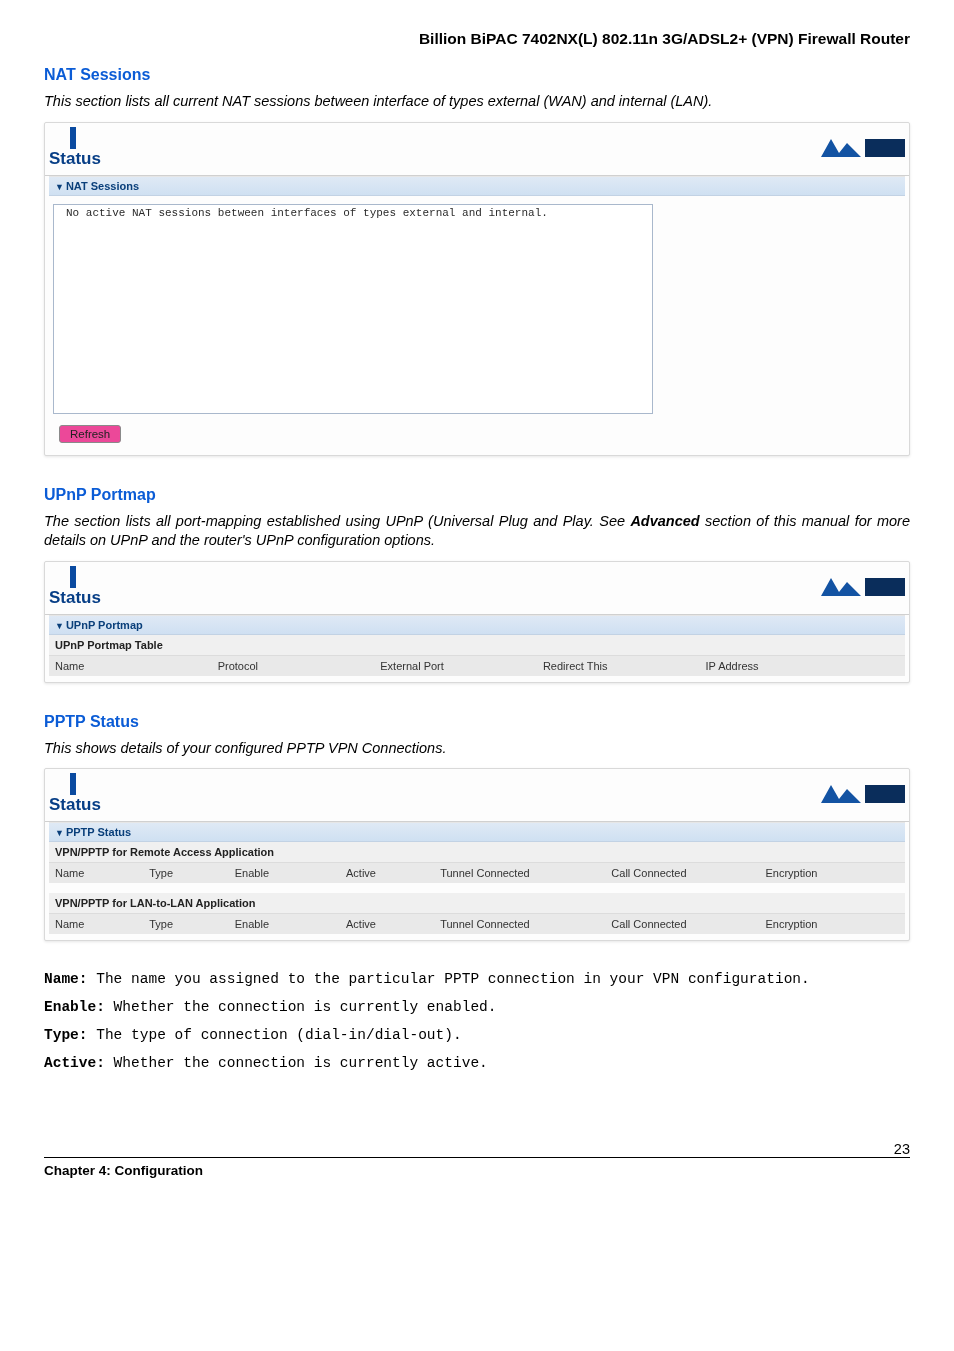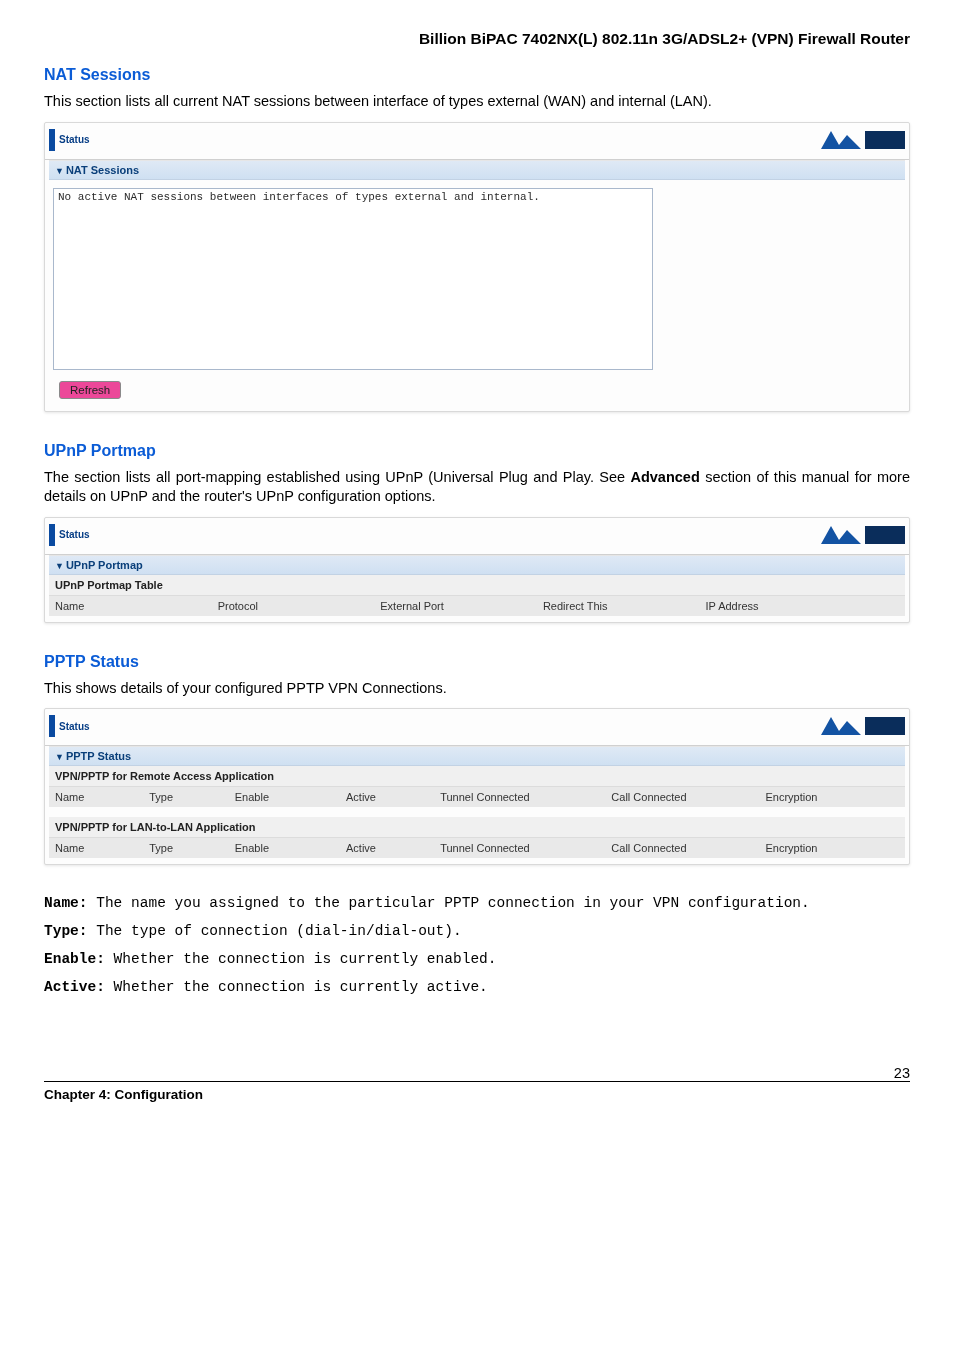--- a/index.html
+++ b/index.html
@@ -21,20 +21,21 @@
   .section-heading {
     color: #0b5cd6;
     font-weight: bold;
     font-size: 16px;
     margin-bottom: 8px;
   }
   .body-text {
     font-size: 14.5px;
     line-height: 1.35;
     margin-bottom: 10px;
+    font-style: italic;
   }
   .body-text.justify { text-align: justify; }
   .panel {
     border: 1px solid #d9d9d9;
     border-radius: 2px;
     background: #fdfdfd;
     padding: 4px 0 6px 0;
     margin-bottom: 30px;
     box-shadow: 0 1px 3px rgba(0,0,0,0.1);
   }
@@ -43,22 +44,23 @@
     align-items: center;
     justify-content: space-between;
     padding: 0 2px 6px 0;
     border-bottom: 1px solid #d0d0d0;
   }
   .status-label {
     display: inline-flex;
     align-items: center;
     color: #073e86;
     font-weight: bold;
-    font-size: 10px;
+    font-size: 17px;
     padding-left: 4px;
+    flex-direction: column;
   }
   .status-bar {
     display: inline-block;
     width: 6px;
     height: 22px;
     background: #0a4aa0;
     margin-right: 4px;
   }
   .logo {
     width: 90px;
@@ -73,26 +75,26 @@
     font-size: 11px;
     padding: 3px 6px;
     border-top: 1px solid #e6e6e6;
     border-bottom: 1px solid #c2d2e4;
     margin: 0 4px;
   }
   .subheader .tri { font-size: 9px; margin-right: 2px; }
   .panel-body { padding: 8px 8px 4px 8px; }
   .nat-textarea {
     width: 600px;
-    height: 182px;
+    height: 210px;
     border: 1px solid #a9b8cc;
     font-family: "Courier New", monospace;
     font-size: 11px;
     color: #2a2a2a;
-    padding: 2px 4px;
+    padding: 2px 12px;
     resize: none;
     background: #fff;
   }
   .refresh-btn {
     display: inline-block;
     margin: 8px 0 2px 6px;
     font-size: 11.5px;
     padding: 2px 10px;
     background: #ec4899;
     border: 1px solid #8a8a8a;
@@ -251,21 +253,21 @@
       <th style="width:20%">Tunnel Connected</th>
       <th style="width:18%">Call Connected</th>
       <th>Encryption</th>
     </tr>
   </tbody>
     </table>
 </div>
 
 <div class="defs">
   <p><strong>Name:</strong><span> The name you assigned to the particular PPTP connection in your VPN configuration.</span></p>
+  <p><strong>Enable:</strong><span> Whether the connection is currently enabled.</span></p>
   <p><strong>Type:</strong><span> The type of connection (dial-in/dial-out).</span></p>
-  <p><strong>Enable:</strong><span> Whether the connection is currently enabled.</span></p>
   <p><strong>Active:</strong><span> Whether the connection is currently active.</span></p>
 </div>
 
 <div class="page-num">23</div>
 <div class="footer-line">
   <span class="chapter">Chapter 4: Configuration</span>
 </div>
 
 </body></html>

